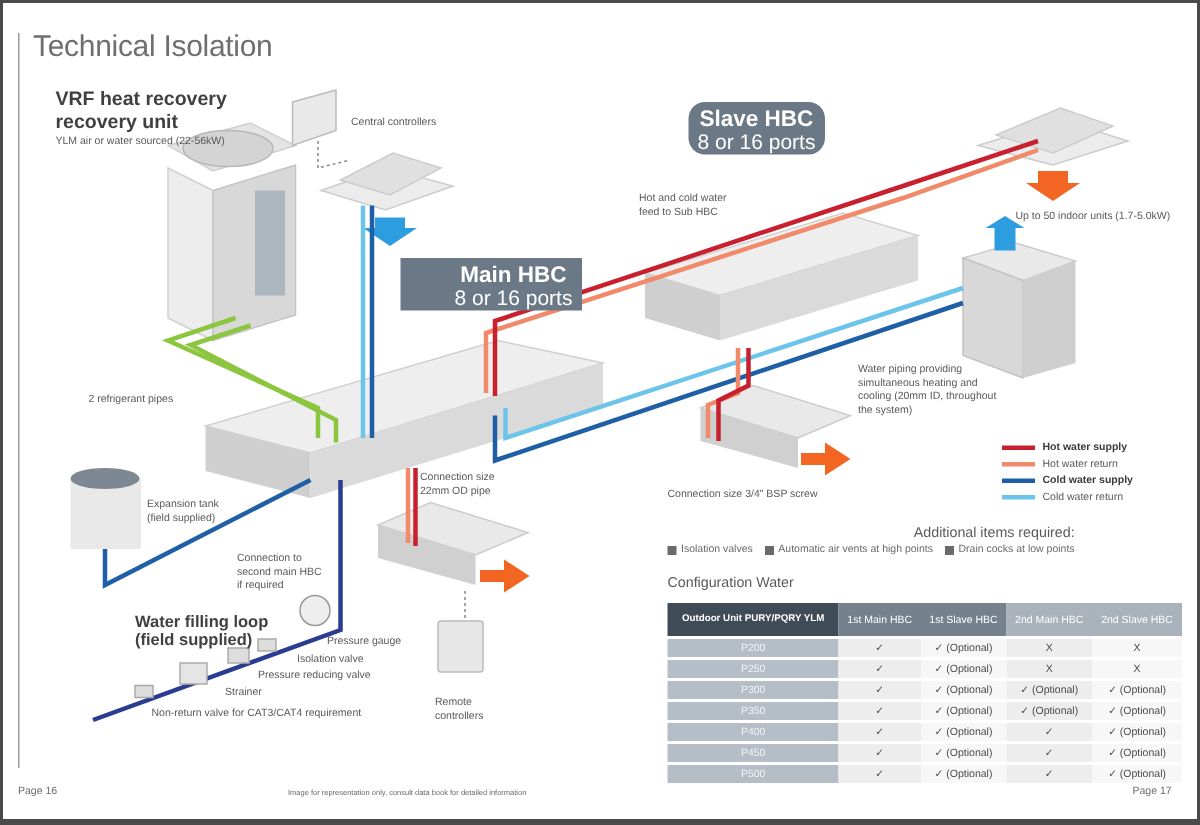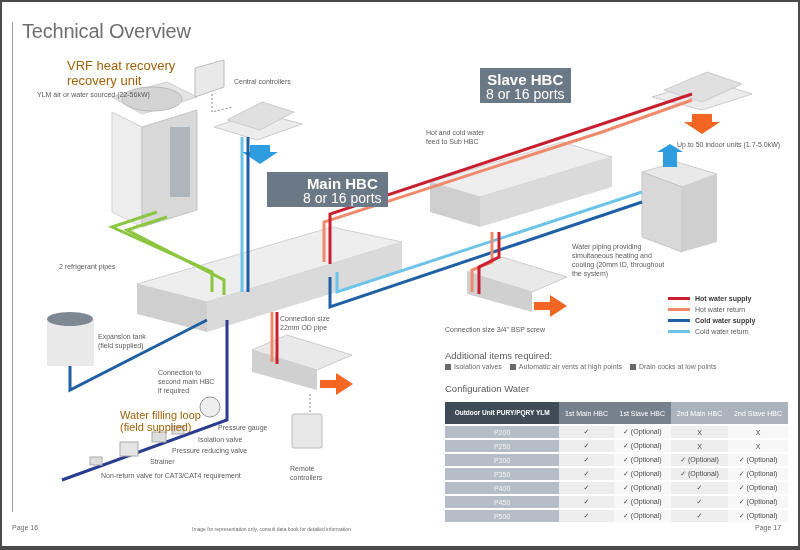--- a/index.html
+++ b/index.html
@@ -1,31 +1,31 @@
 <!DOCTYPE html>
 <html><head>
 <meta charset="utf-8">
 <style>
   html,body{margin:0;padding:0;}
   body{width:800px;height:550px;background:#4a4a4a;font-family:"Liberation Sans",sans-serif;position:relative;overflow:hidden;}
   .page{position:absolute;left:2px;top:2px;width:796px;height:544px;background:#ffffff;}
   .vline{position:absolute;left:10px;top:20px;width:1px;height:490px;background:#9a9a9a;}
   .title{position:absolute;left:20px;top:18px;font-size:20px;color:#6f6f6f;font-weight:normal;letter-spacing:-0.2px;}
-  .h-bold{position:absolute;font-weight:normal;color:#a16207;font-size:13px;line-height:15px;margin-left:30px;}
+  .h-bold{position:absolute;font-weight:bold;color:#404040;font-size:13px;line-height:15px;}
   .lbl{position:absolute;font-size:7px;color:#5a5a5a;line-height:9px;}
   .hbc-box{position:absolute;background:#6b7885;color:#fff;text-align:center;padding:3px 6px;}
   .hbc-box .t{font-size:15px;font-weight:bold;line-height:17px;}
   .hbc-box .s{font-size:14px;line-height:12px;}
   svg.diag{position:absolute;left:0;top:0;}
   .legend{position:absolute;left:666px;top:291px;}
   .legend .row{display:flex;align-items:center;height:11px;}
   .legend .sw{width:22px;height:3px;margin-right:5px;}
   .legend .tx{font-size:7px;color:#5a5a5a;}
   .legend .tx.b{font-weight:bold;color:#3a3a3a;}
-  .addl{position:absolute;left:443px;top:348px;}
+  .addl{position:absolute;left:443px;top:348px;text-align:right;}
   .addl .h{font-size:9.5px;color:#5a5a5a;}
   .addl .items{display:flex;gap:8px;margin-top:2px;}
   .addl .it{font-size:7px;color:#6a6a6a;display:flex;align-items:center;}
   .addl .sq{width:6px;height:6px;background:#6a6a6a;margin-right:3px;}
   .cfg-title{position:absolute;left:443px;top:381px;font-size:9.5px;color:#5a5a5a;}
   table.cfg{position:absolute;left:443px;top:398px;width:343px;border-collapse:separate;border-spacing:0 2px;font-size:7px;}
   table.cfg th{color:#fff;font-weight:normal;height:22px;padding:0 2px;}
   table.cfg th.c0{background:#3f4b57;font-weight:bold;font-size:6.5px;line-height:8px;}
   table.cfg th.c1,table.cfg th.c2{background:#75818d;}
   table.cfg th.c3,table.cfg th.c4{background:#aab3bc;}
@@ -33,21 +33,21 @@
   table.cfg td.c0{background:#b5bec7;color:#f3f3f3;}
   table.cfg td.alt{background:#f7f7f7;}
   .footer{position:absolute;font-size:7px;color:#6a6a6a;}
   .footer.small{font-size:5px;}
 </style>
 </head>
 <body>
 
 <div class="page">
   <div class="vline"></div>
-  <div class="title">Technical Overview</div>
+  <div class="title">Technical Isolation</div>
 
   <svg class="diag" width="796" height="544">
 
     <g>
       <polygon points="110,95 165,80 195,95 140,112" fill="#e4e4e4" stroke="#cfcfcf"></polygon>
       <ellipse cx="150" cy="97" rx="30" ry="12" fill="#d4d4d4" stroke="#b8b8b8"></ellipse>
       <polygon points="110,110 140,125 140,225 110,210" fill="#ededed" stroke="#d0d0d0"></polygon>
       <polygon points="140,125 195,108 195,208 140,225" fill="#d8d8d8" stroke="#c4c4c4"></polygon>
       <rect x="168" y="125" width="20" height="70" fill="#aeb6bd"></rect>
     </g>
@@ -176,21 +176,21 @@
   <div class="lbl" style="left:216px;top:421px;">Pressure gauge</div>
   <div class="lbl" style="left:196px;top:433px;">Isolation valve</div>
   <div class="lbl" style="left:170px;top:444px;">Pressure reducing valve</div>
   <div class="lbl" style="left:148px;top:455px;">Strainer</div>
   <div class="lbl" style="left:99px;top:469px;">Non-return valve for CAT3/CAT4 requirement</div>
 
   <div class="hbc-box" style="left:265px;top:170px;padding-left:36px;">
     <div class="t">Main HBC</div>
     <div class="s">8 or 16 ports</div>
   </div>
-  <div class="hbc-box" style="left:478px;top:66px;">
+  <div class="hbc-box" style="left:457px;top:66px;border-radius:11px;">
     <div class="t">Slave HBC</div>
     <div class="s">8 or 16 ports</div>
   </div>
 
   <div class="legend">
     <div class="row">
         <span class="sw" style="background:#c8202f"></span>
         <span class="tx b">Hot water supply</span>
       </div>
     <div class="row">

